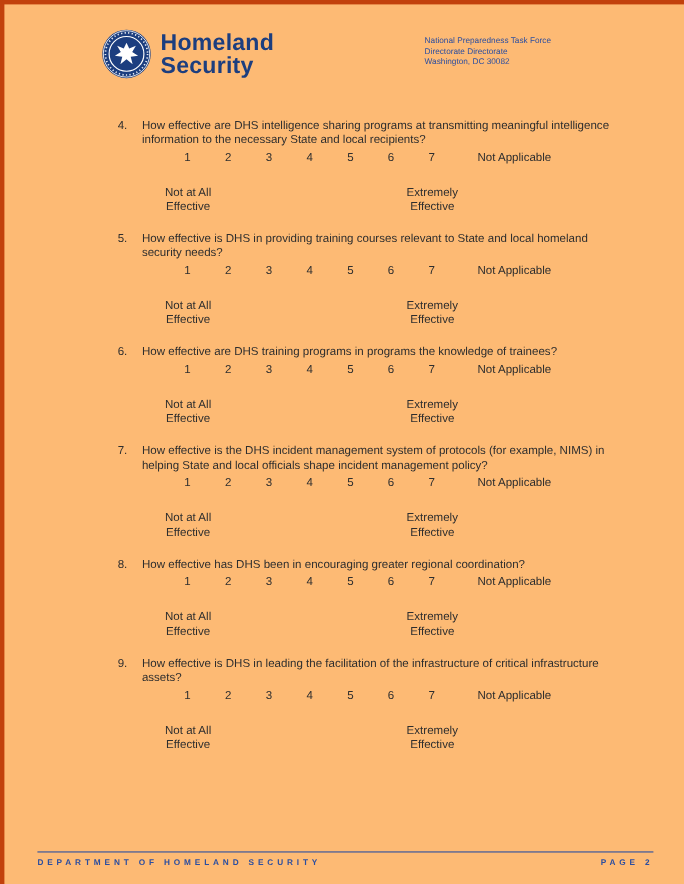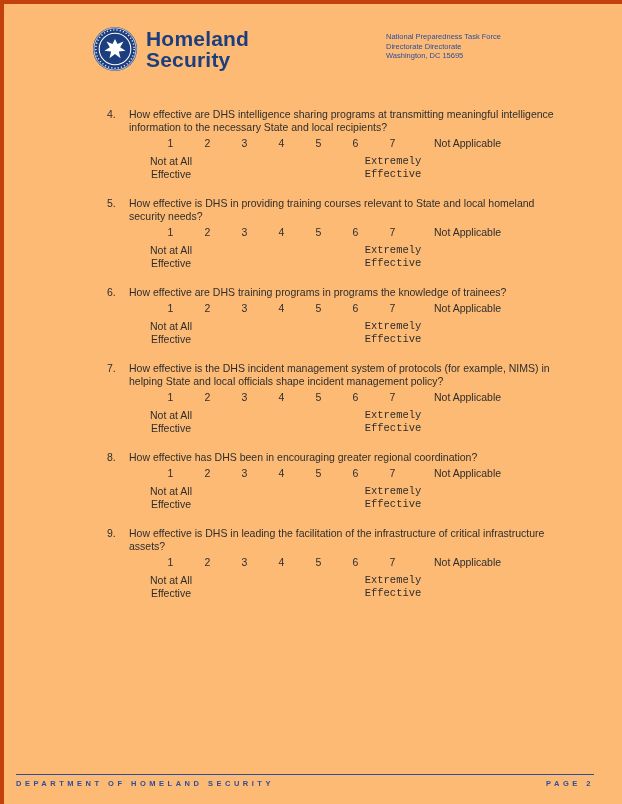--- a/index.html
+++ b/index.html
@@ -17,26 +17,26 @@
     font-size:7.5px;line-height:9.5px;}
   
   .questions{position:absolute;top:104px;left:0;right:0;}
   .question-block{margin:0 58px 16px 103px;}
   .q-head{display:flex;font-size:10.5px;line-height:13px;}
   .q-num{width:22px;flex:0 0 22px;}
   .q-text{flex:1;}
   .scale-row{margin:2px 0 0 45px;font-size:10.5px;line-height:14px;white-space:nowrap;}
   .scale-num{display:inline-block;width:37px;text-align:center;}
   .scale-na{display:inline-block;margin-left:23px;}
-  .anchor-row{position:relative;margin:5px 0 0 45px;height:26px;font-size:10.5px;line-height:13px;}
+  .anchor-row{position:relative;margin:19px 0 0 45px;height:26px;font-size:10.5px;line-height:13px;}
   .anchor{position:absolute;top:0;transform:translateX(-50%);text-align:center;white-space:nowrap;}
   .anchor-low{left:19px;}
-  .anchor-high{left:241px;font-family:Liberation Mono, monospace;}
+  .anchor-high{left:241px;}
   
-  .footer{position:absolute;left:12px;right:30px;bottom:18px;}
+  .footer{position:absolute;left:30px;right:30px;bottom:18px;}
   .footer-rule{border-top:1px solid var(--hdr-blue,#2b4ea0);height:0;}
   .footer-text{display:flex;margin-top:4px;color:var(--hdr-blue,#2b4ea0);
     font-size:7.5px;font-weight:bold;letter-spacing:3.5px;}
   .footer-left{flex:1;}
   .footer-right{}
 </style>
 </head>
 <body>
 
 <div class="page">
@@ -51,21 +51,21 @@
         <path d="M24 13.5 l2.6 5.4 6.3-2.6 -3.5 6 5.6 3.4 -7 1 1.8 7 -5.8-4.6 -5.8 4.6 1.8-7 -7-1 5.6-3.4 -3.5-6 6.3 2.6 z" fill="#ffffff"></path>
       </svg>
     </span>
     <div class="wordmark">
       <div>Homeland</div>
       <div>Security</div>
     </div>
     <div class="hdr-right">
       <div>National Preparedness Task Force</div>
       <div>Directorate Directorate</div>
-      <div>Washington, DC 15695</div>
+      <div>Washington, DC 30082</div>
     </div>
   </div>
 
   <div class="questions">
     <div class="question-block">
       <div class="q-head">
         <span class="q-num">4.</span>
         <span class="q-text">How effective are DHS intelligence sharing programs at transmitting meaningful intelligence information to the necessary State and local recipients?</span>
       </div>
       <div class="scale-row">

